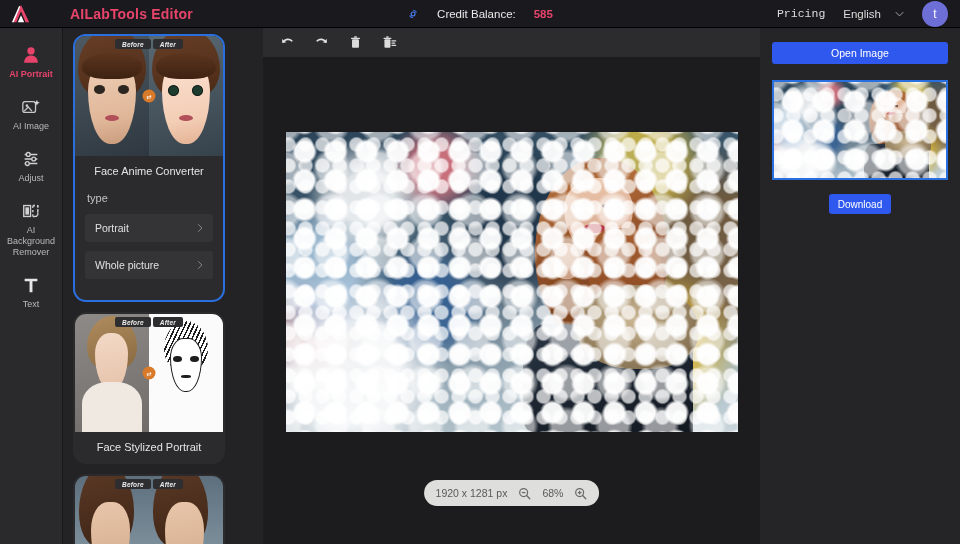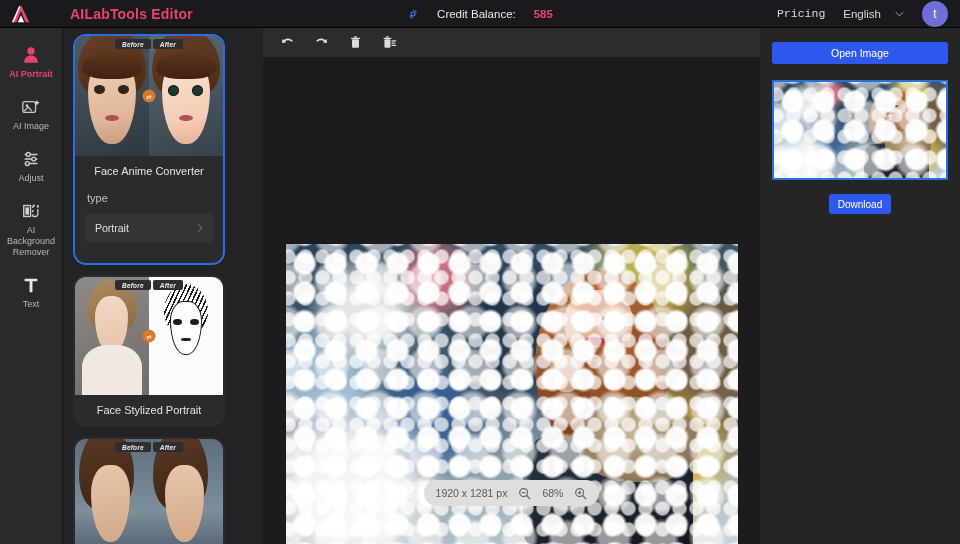--- a/index.html
+++ b/index.html
@@ -140,21 +140,21 @@
     display:flex; align-items:center; gap:14px;
     padding-left:14px;
   }
   .tb-btn {
     width:20px; height:20px; display:flex;
     align-items:center; justify-content:center; cursor:pointer;
   }
   .tb-ico { width:15px; height:15px; display:block; }
   .canvas-stage {
     flex:1 1 auto; position:relative;
-    display:flex; align-items:flex-end; justify-content:center;
+    display:flex; align-items:center; justify-content:center;
   }
   .photo {
     width:452px; height:300px;
     position:relative; overflow:hidden;
     margin-top:-38px;
     background:#0d1420;
   }
   .zoombar {
     position:absolute; left:50%; bottom:38px;
     transform:translateX(-50%);
@@ -417,20 +417,26 @@
         <div class="card-title">Face Anime Converter</div>
         <div class="panel-body">
           <div class="panel-sub">type</div>
 
           <div class="opt">
             <span>Portrait</span>
             <svg class="opt-chev" viewBox="0 0 8 12">
               <path d="M1.5 1 L6.5 6 L1.5 11" fill="none" stroke="#cfcfcf" stroke-width="1.2"></path>
             </svg>
           </div>
+          <div class="opt">
+            <span>Whole picture</span>
+            <svg class="opt-chev" viewBox="0 0 8 12">
+              <path d="M1.5 1 L6.5 6 L1.5 11" fill="none" stroke="#cfcfcf" stroke-width="1.2"></path>
+            </svg>
+          </div>
         </div>
       </div>
 
       <div class="card">
         <div class="ba small">
           <div class="ba-tags">
             <span class="ba-tag">Before</span>
             <span class="ba-tag">After</span>
           </div>
           <div class="ba-half">

